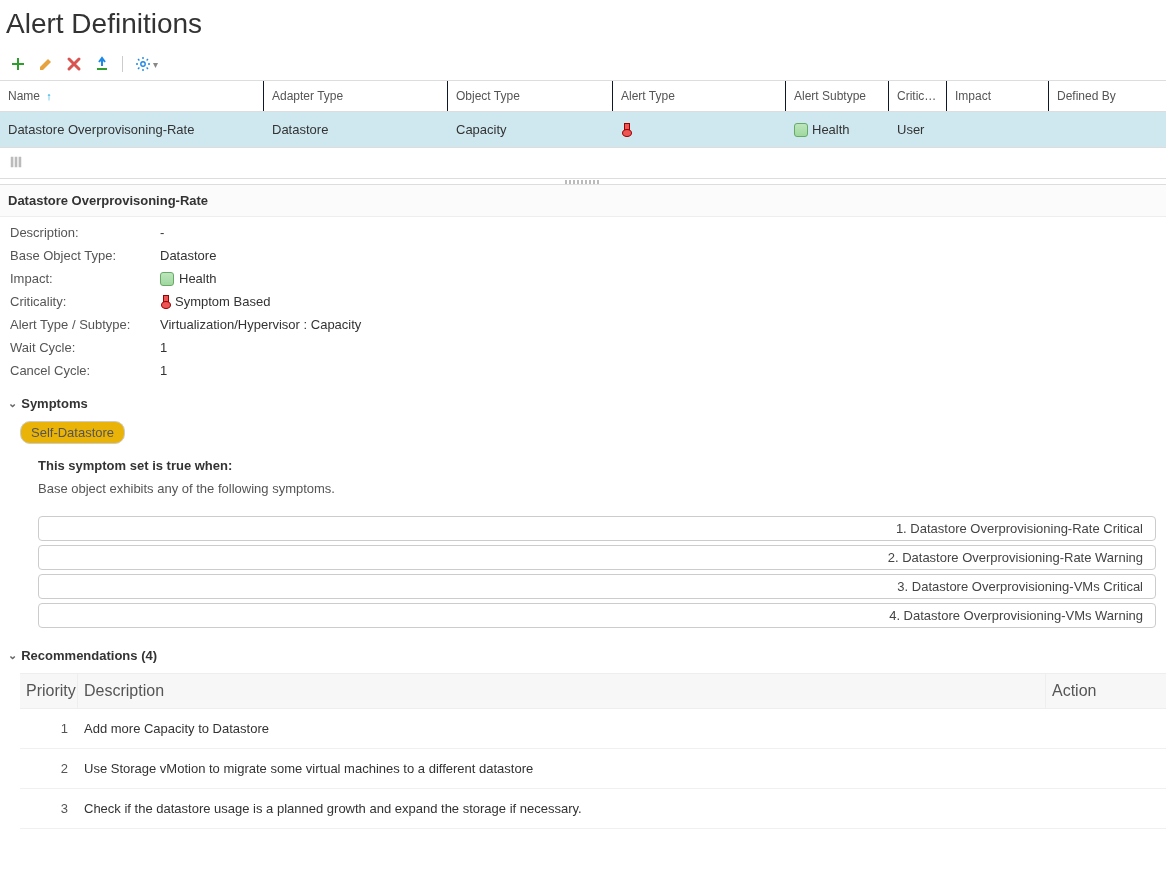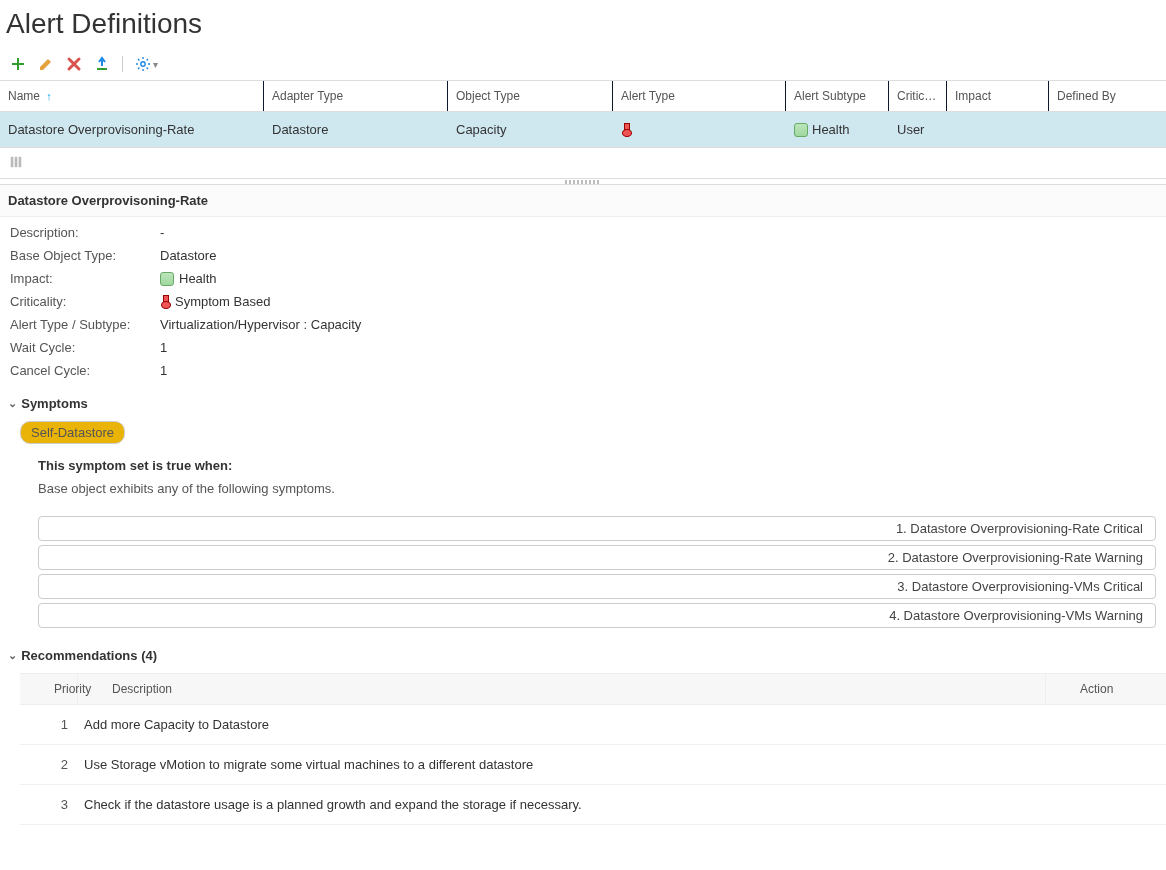--- a/index.html
+++ b/index.html
@@ -120,21 +120,21 @@
   .rec-table {
     margin: 6px 0 0 20px;
   }
   .rec-head {
     display:grid;
     grid-template-columns: 58px auto 120px;
     background:#f7f7f7;
     border-top:1px solid #eee;
     border-bottom:1px solid #eee;
   }
-  .rh { padding:8px 6px; font-size:12px; color:#555; border-right:1px solid #eee;margin-left:28px; }
+  .rh { padding:8px 6px; font-size:16px; color:#555; border-right:1px solid #eee; }
   .rh:last-child{border-right:none;}
   .rec-row {
     display:grid;
     grid-template-columns: 58px auto 120px;
     border-bottom:1px solid #f0f0f0;
   }
   .rc { padding:12px 6px; color:#333; }
   .rc.priority { text-align:right; padding-right:10px; color:#555;}
   .health-badge {
     width:14px; height:14px; border:1px solid #6a6; border-radius:3px;

